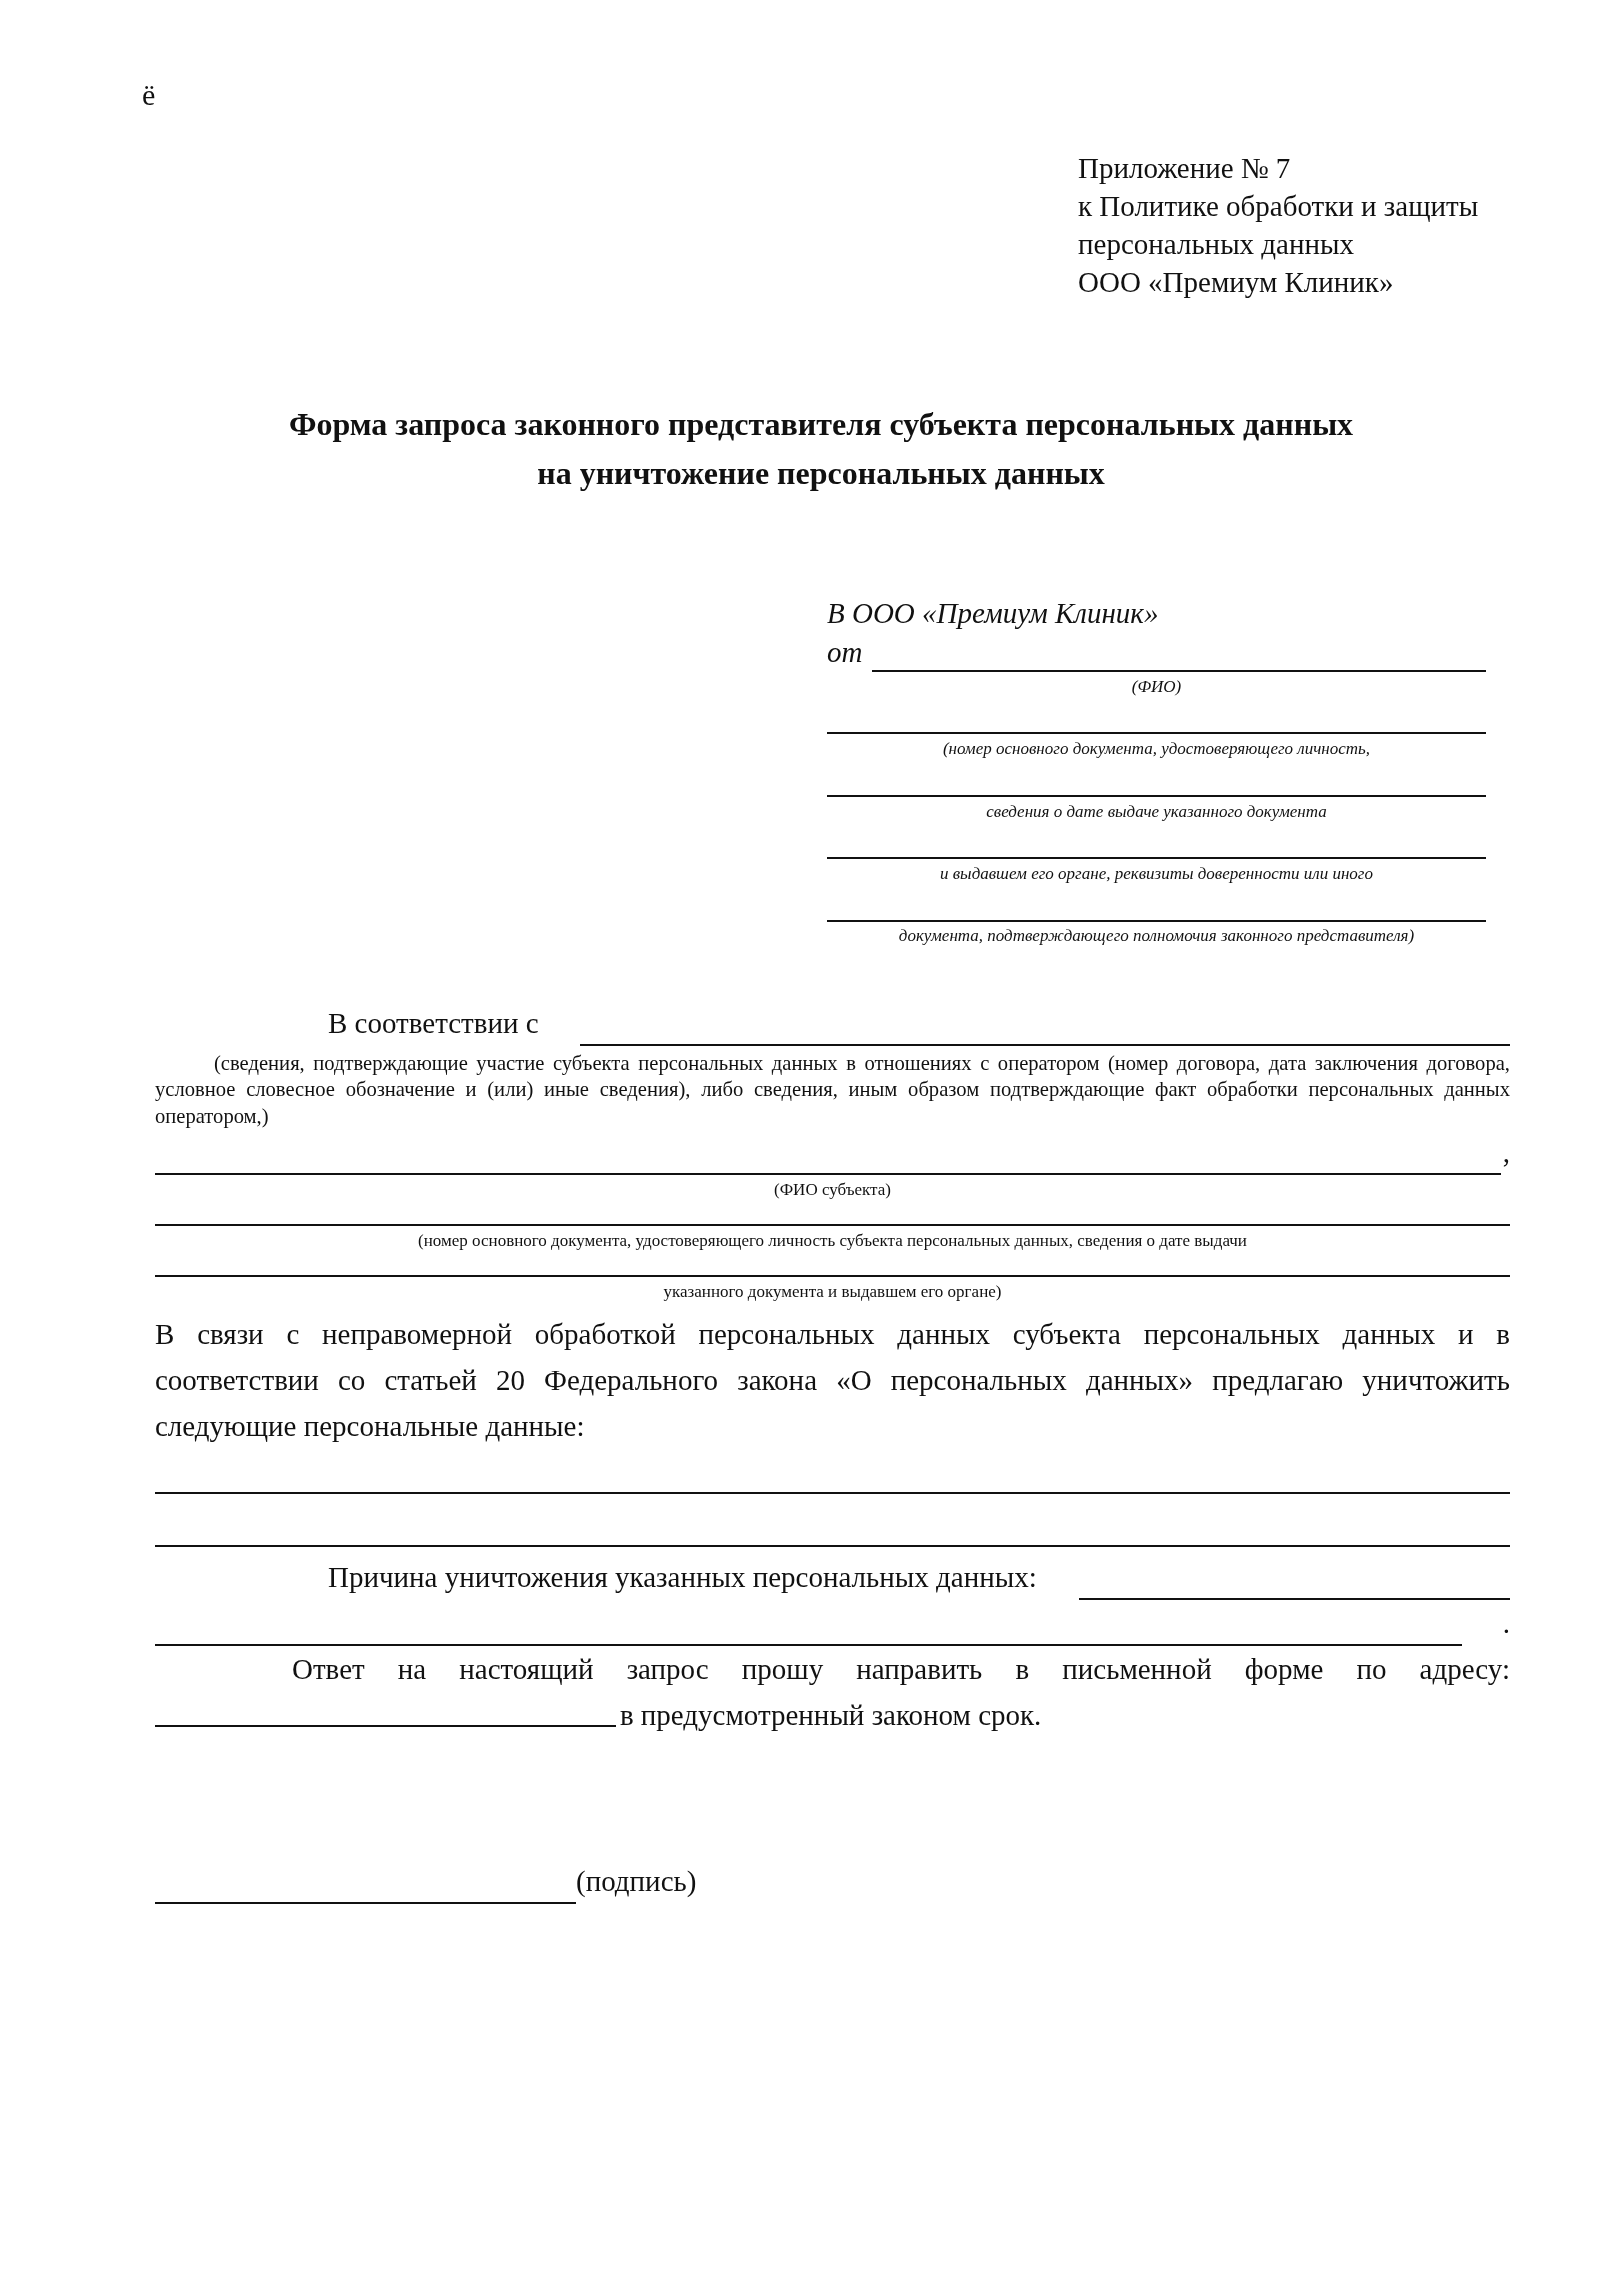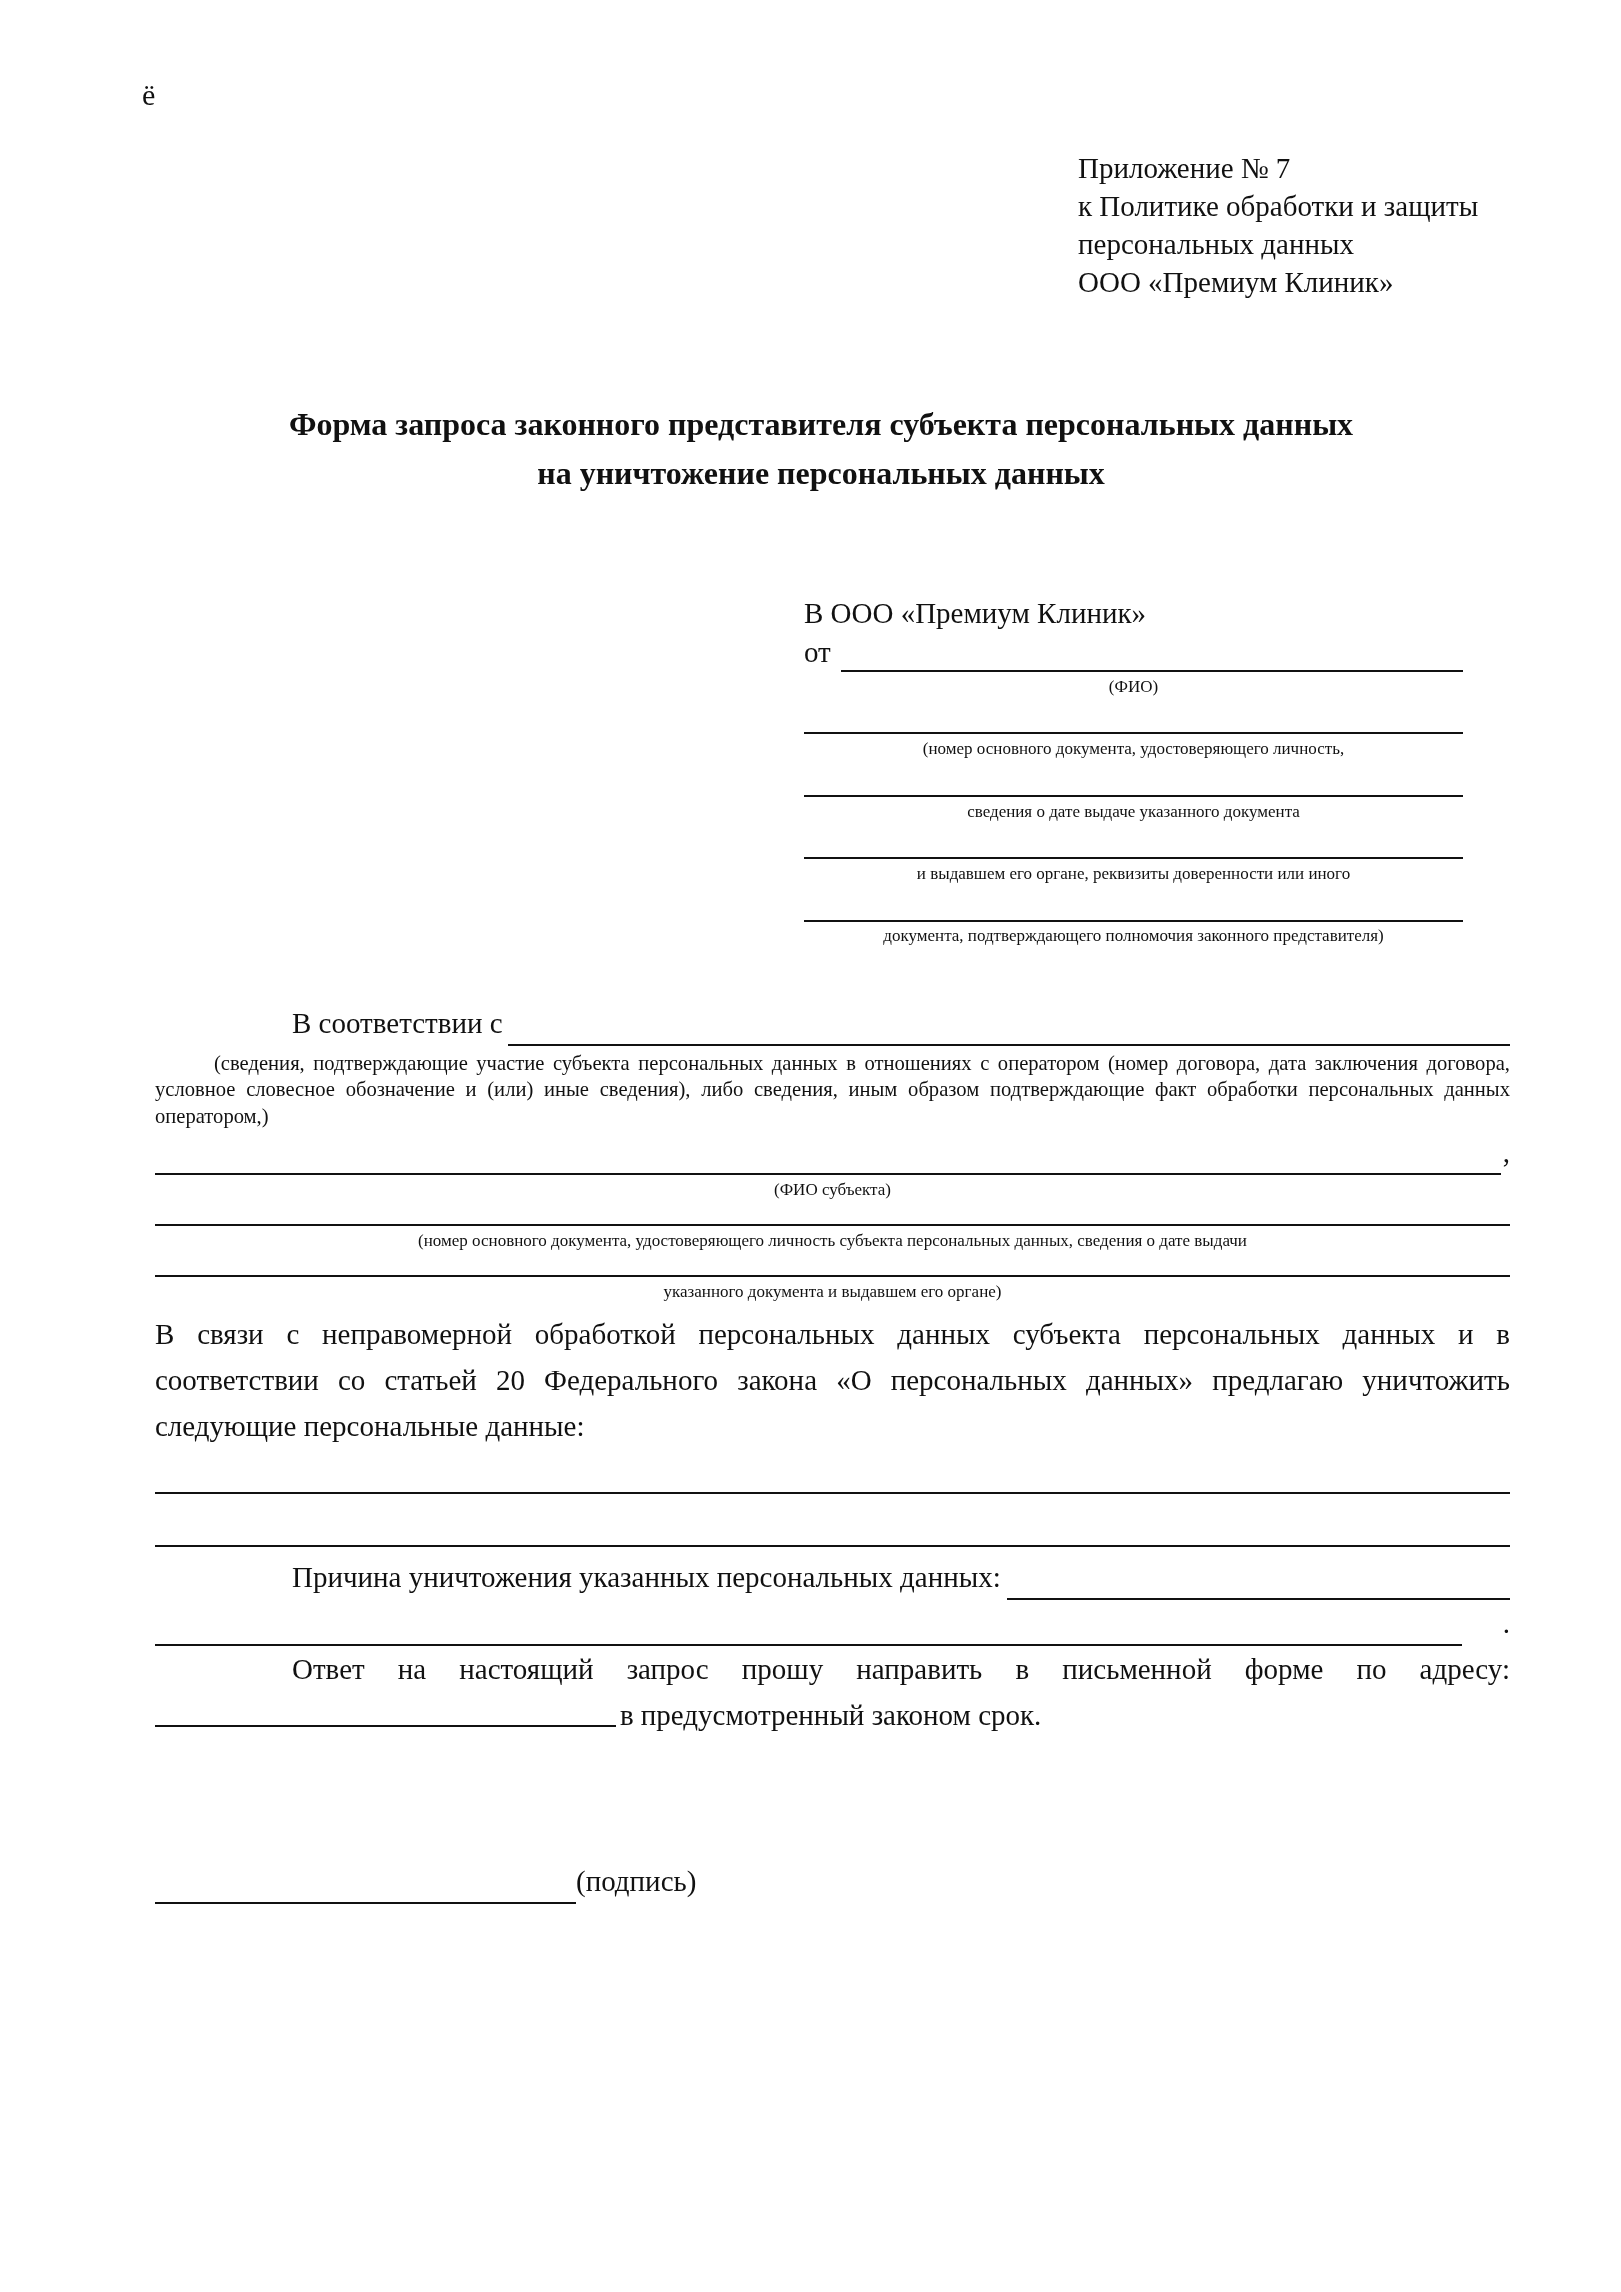--- a/index.html
+++ b/index.html
@@ -19,36 +19,36 @@
   .doc-header {
     position:absolute; left:1078px; top:149px;
     font-size:29px; line-height:38px; white-space:nowrap;
   }
   .doc-title {
     position:absolute; left:133px; top:400px; width:1376px;
     text-align:center; font-weight:bold;
     font-size:32px; line-height:49px;
   }
   .addressee {
-    position:absolute; left:804px; top:594px; width:659px;
-    font-size:29px; line-height:39px;
+    position:absolute; left:827px; top:594px; width:659px;
+    font-size:29px; line-height:39px;font-style:italic;
   }
   .from-row { display:flex; align-items:flex-end; }
   .from-row .lbl { flex:0 0 auto; padding-right:9.8px; }
   .fill-line { flex:1 1 auto; border-bottom:2.9px solid #111; height:33px; }
   .caption {
     font-size:17px; line-height:24.5px; text-align:center;
     margin-top:2.9px;
   }
   .blank-line { border-bottom:2.9px solid #111; height:0; margin-top:33px; }
   .body-block {
     position:absolute; left:155px; top:1000px; width:1355px;
     font-size:29px; line-height:46px; text-align:justify;
   }
-  .lead-row { display:flex; align-items:flex-end; }
+  .lead-row { display:flex; align-items:flex-end;gap:36px; }
   .lead-row .lbl { flex:0 0 auto; white-space:nowrap; padding-right:5.9px; }
   .lead-row .indent { flex:0 0 137px; }
   .note {
     font-size:20.6px; line-height:26.5px; text-align:justify;
     text-indent:59px; margin-top:3.9px;
   }
   .para { margin:0; }
   .end-row { display:flex; align-items:flex-end; }
   .end-row .punct { flex:0 0 auto; padding-left:2px; }
   .cap-line { border-bottom:2.9px solid #111; height:0; margin-top:21.6px; }

